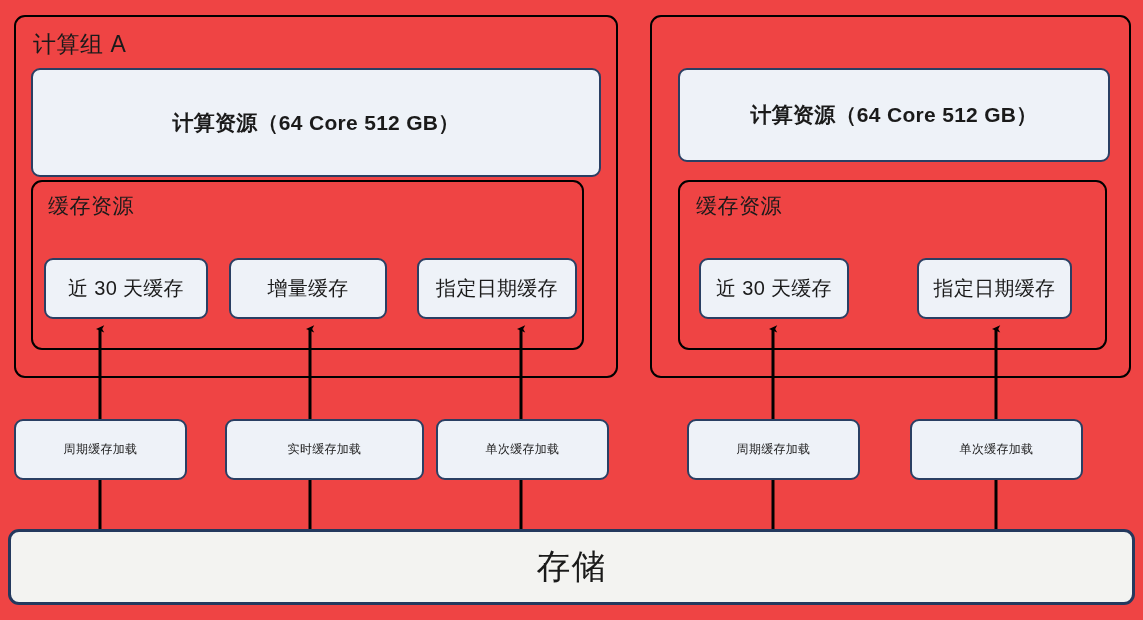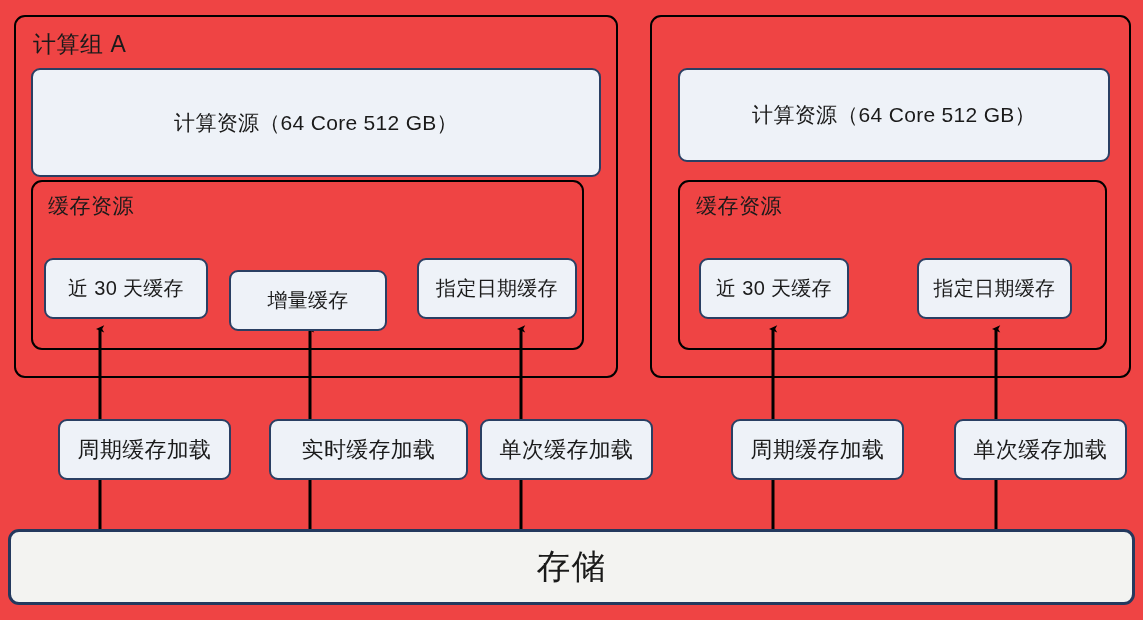--- a/index.html
+++ b/index.html
@@ -55,29 +55,29 @@
     background: #eef2f8;
     display: flex;
     align-items: center;
     justify-content: center;
     text-align: center;
     z-index: 3;
   }
   .compute-res {
     font-size: 21px;
     letter-spacing: 0.3px;
+    font-weight: bold;
   }
   .cache-item {
     font-size: 20px;
     letter-spacing: 0.3px;
   }
   .loader-box {
-    font-size: 22px;
+    font-size: 12px;
     letter-spacing: 0.3px;
-    margin-left: 44px;
   }
 
   
   .cache-panel {
     position: absolute;
     box-sizing: border-box;
     border: 2px solid #000000;
     border-radius: 11px;
     background: transparent;
     z-index: 2;
@@ -131,21 +131,21 @@
 
   <div class="group-box" style="left:14px; top:15px; width:604px; height:363px;"></div>
   <div class="group-title" style="left:33px; top:29px;">计算组 A</div>
 
   <div class="blue-box compute-res" style="left:31px; top:68px; width:570px; height:109px;">计算资源（64 Core 512 GB）</div>
 
   <div class="cache-panel" style="left:31px; top:180px; width:553px; height:170px;"></div>
   <div class="cache-panel-title" style="left:48px; top:192px;">缓存资源</div>
 
   <div class="blue-box cache-item" style="left:44px; top:258px; width:164px; height:61px;">近 30 天缓存</div>
-  <div class="blue-box cache-item" style="left:229px; top:270px; width:158px; height:61px;">增量缓存</div>
+  <div class="blue-box cache-item" style="left:229px; top:258px; width:158px; height:61px;">增量缓存</div>
   <div class="blue-box cache-item" style="left:417px; top:258px; width:160px; height:61px;">指定日期缓存</div>
 
   <div class="group-box" style="left:650px; top:15px; width:481px; height:363px;"></div>
 
   <div class="blue-box compute-res" style="left:678px; top:68px; width:432px; height:94px;">计算资源（64 Core 512 GB）</div>
 
   <div class="cache-panel" style="left:678px; top:180px; width:429px; height:170px;"></div>
   <div class="cache-panel-title" style="left:696px; top:192px;">缓存资源</div>
 
   <div class="blue-box cache-item" style="left:699px; top:258px; width:150px; height:61px;">近 30 天缓存</div>

